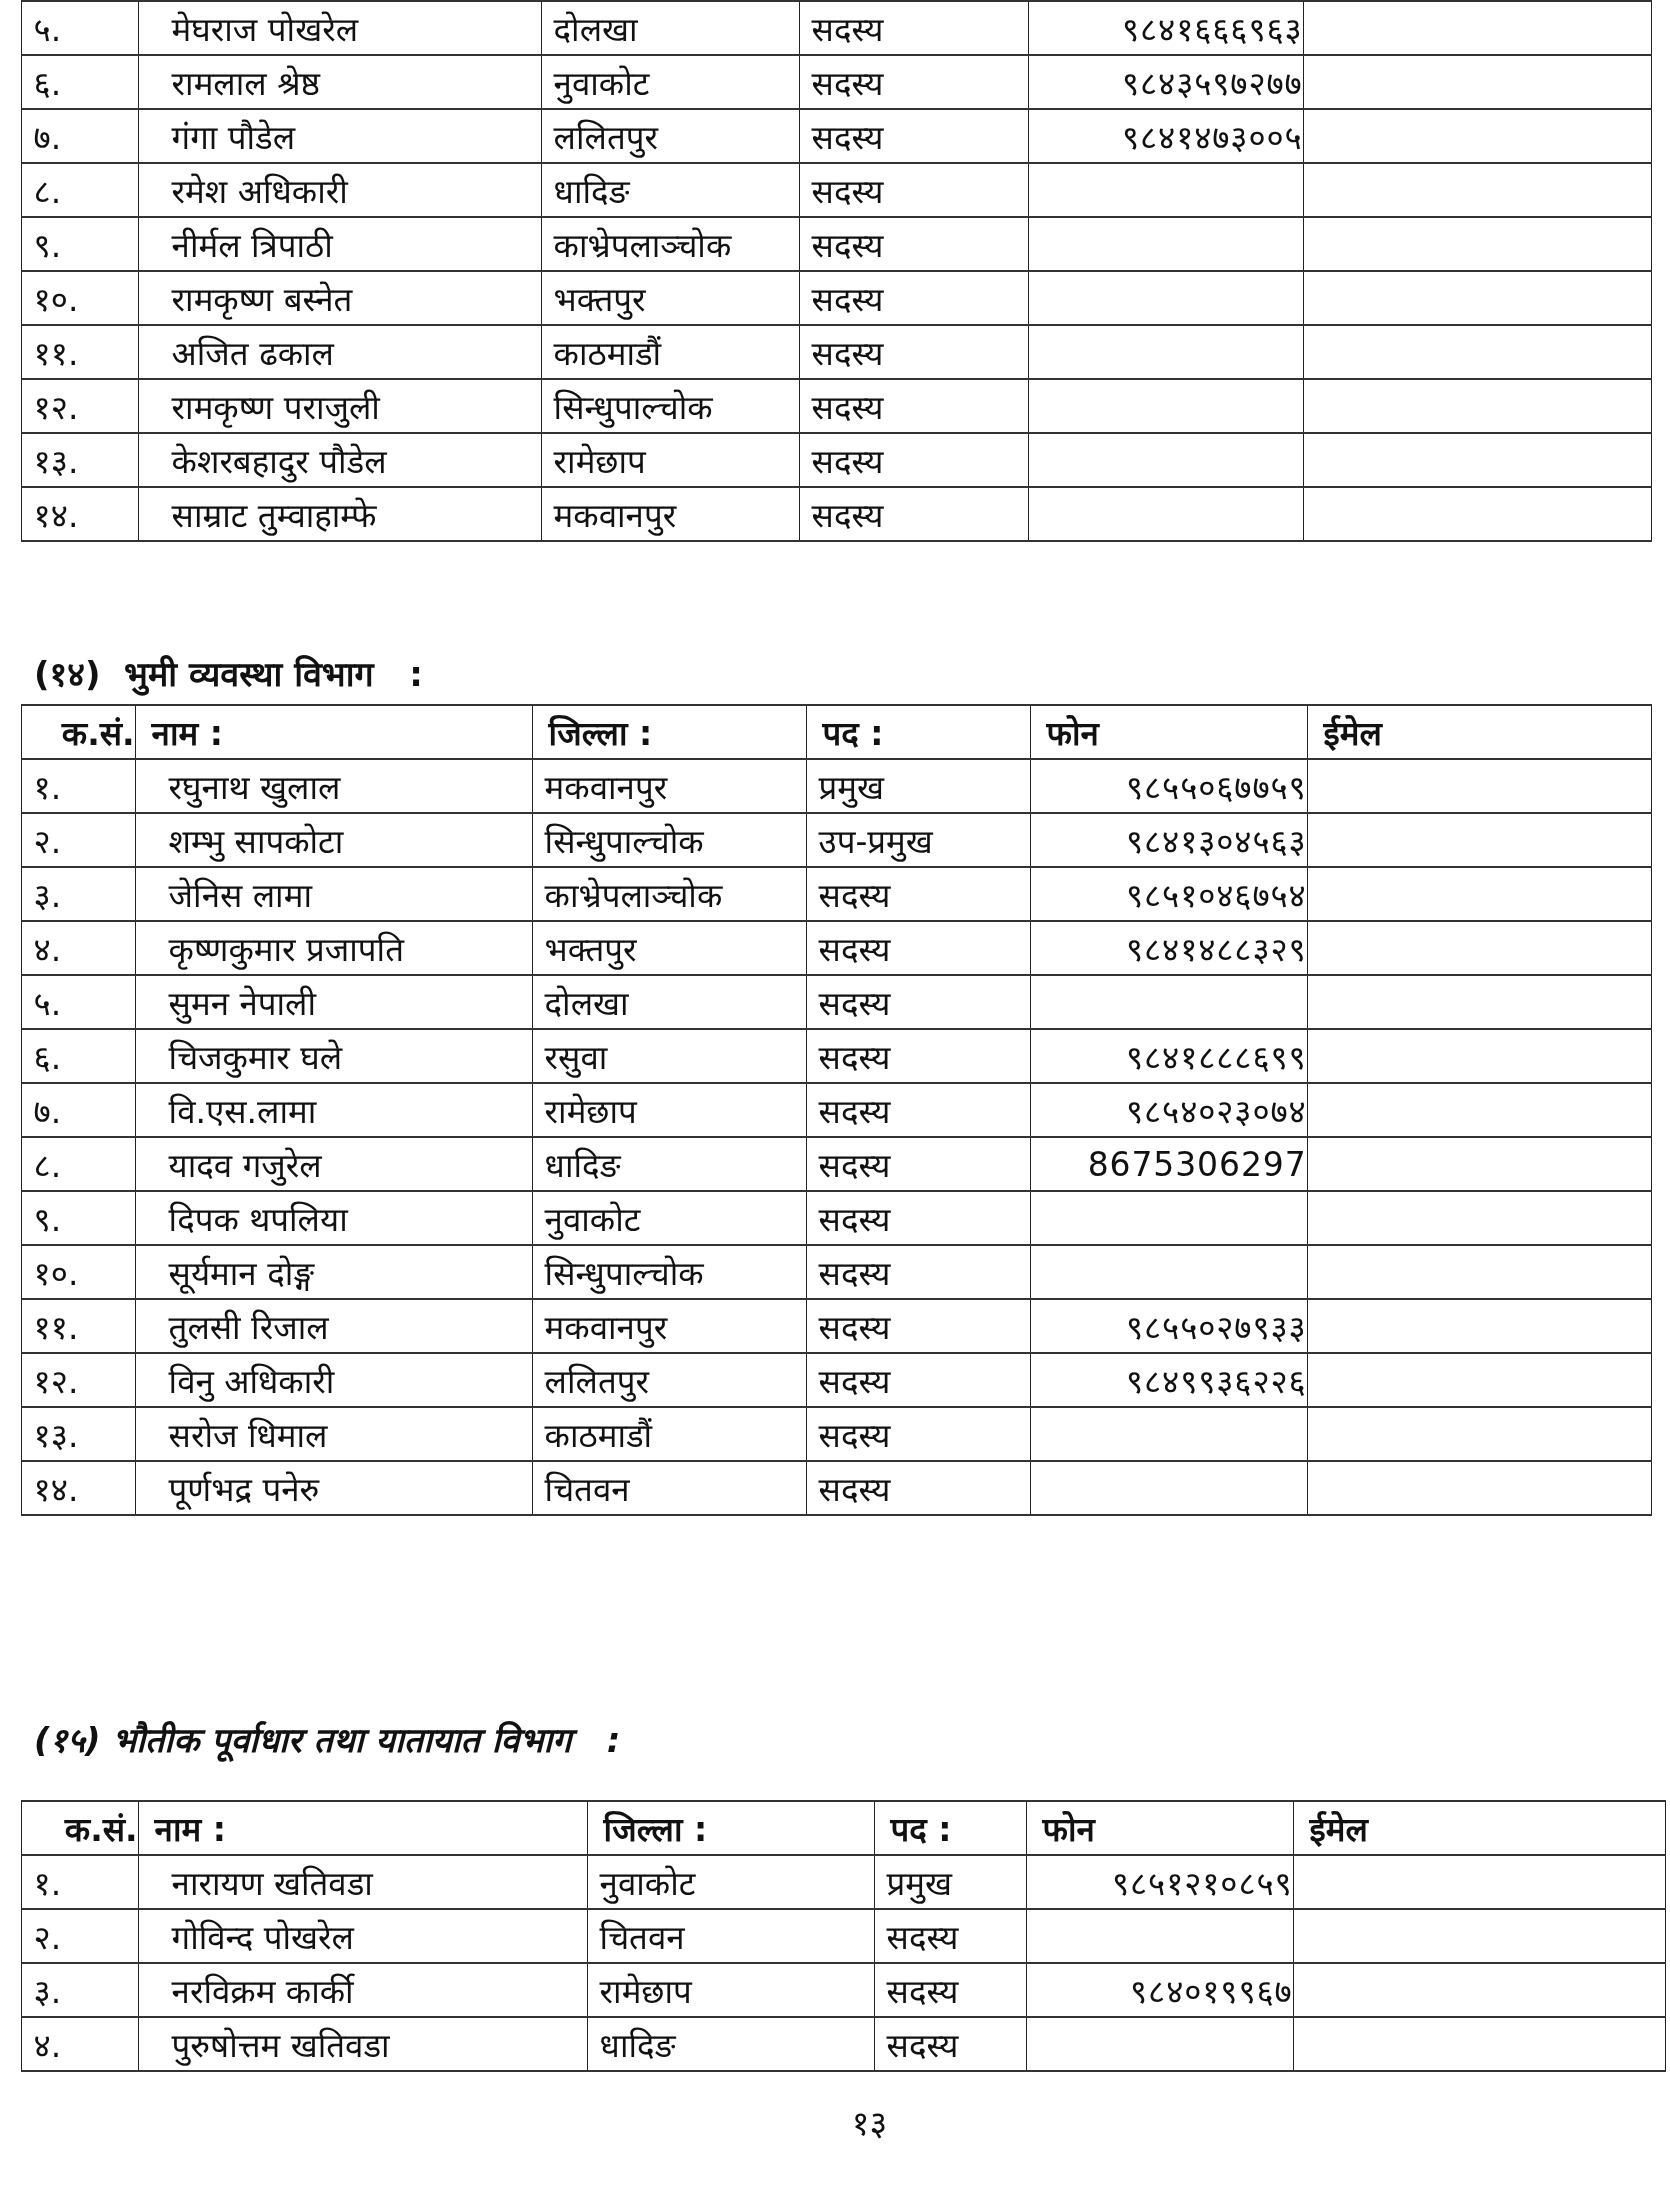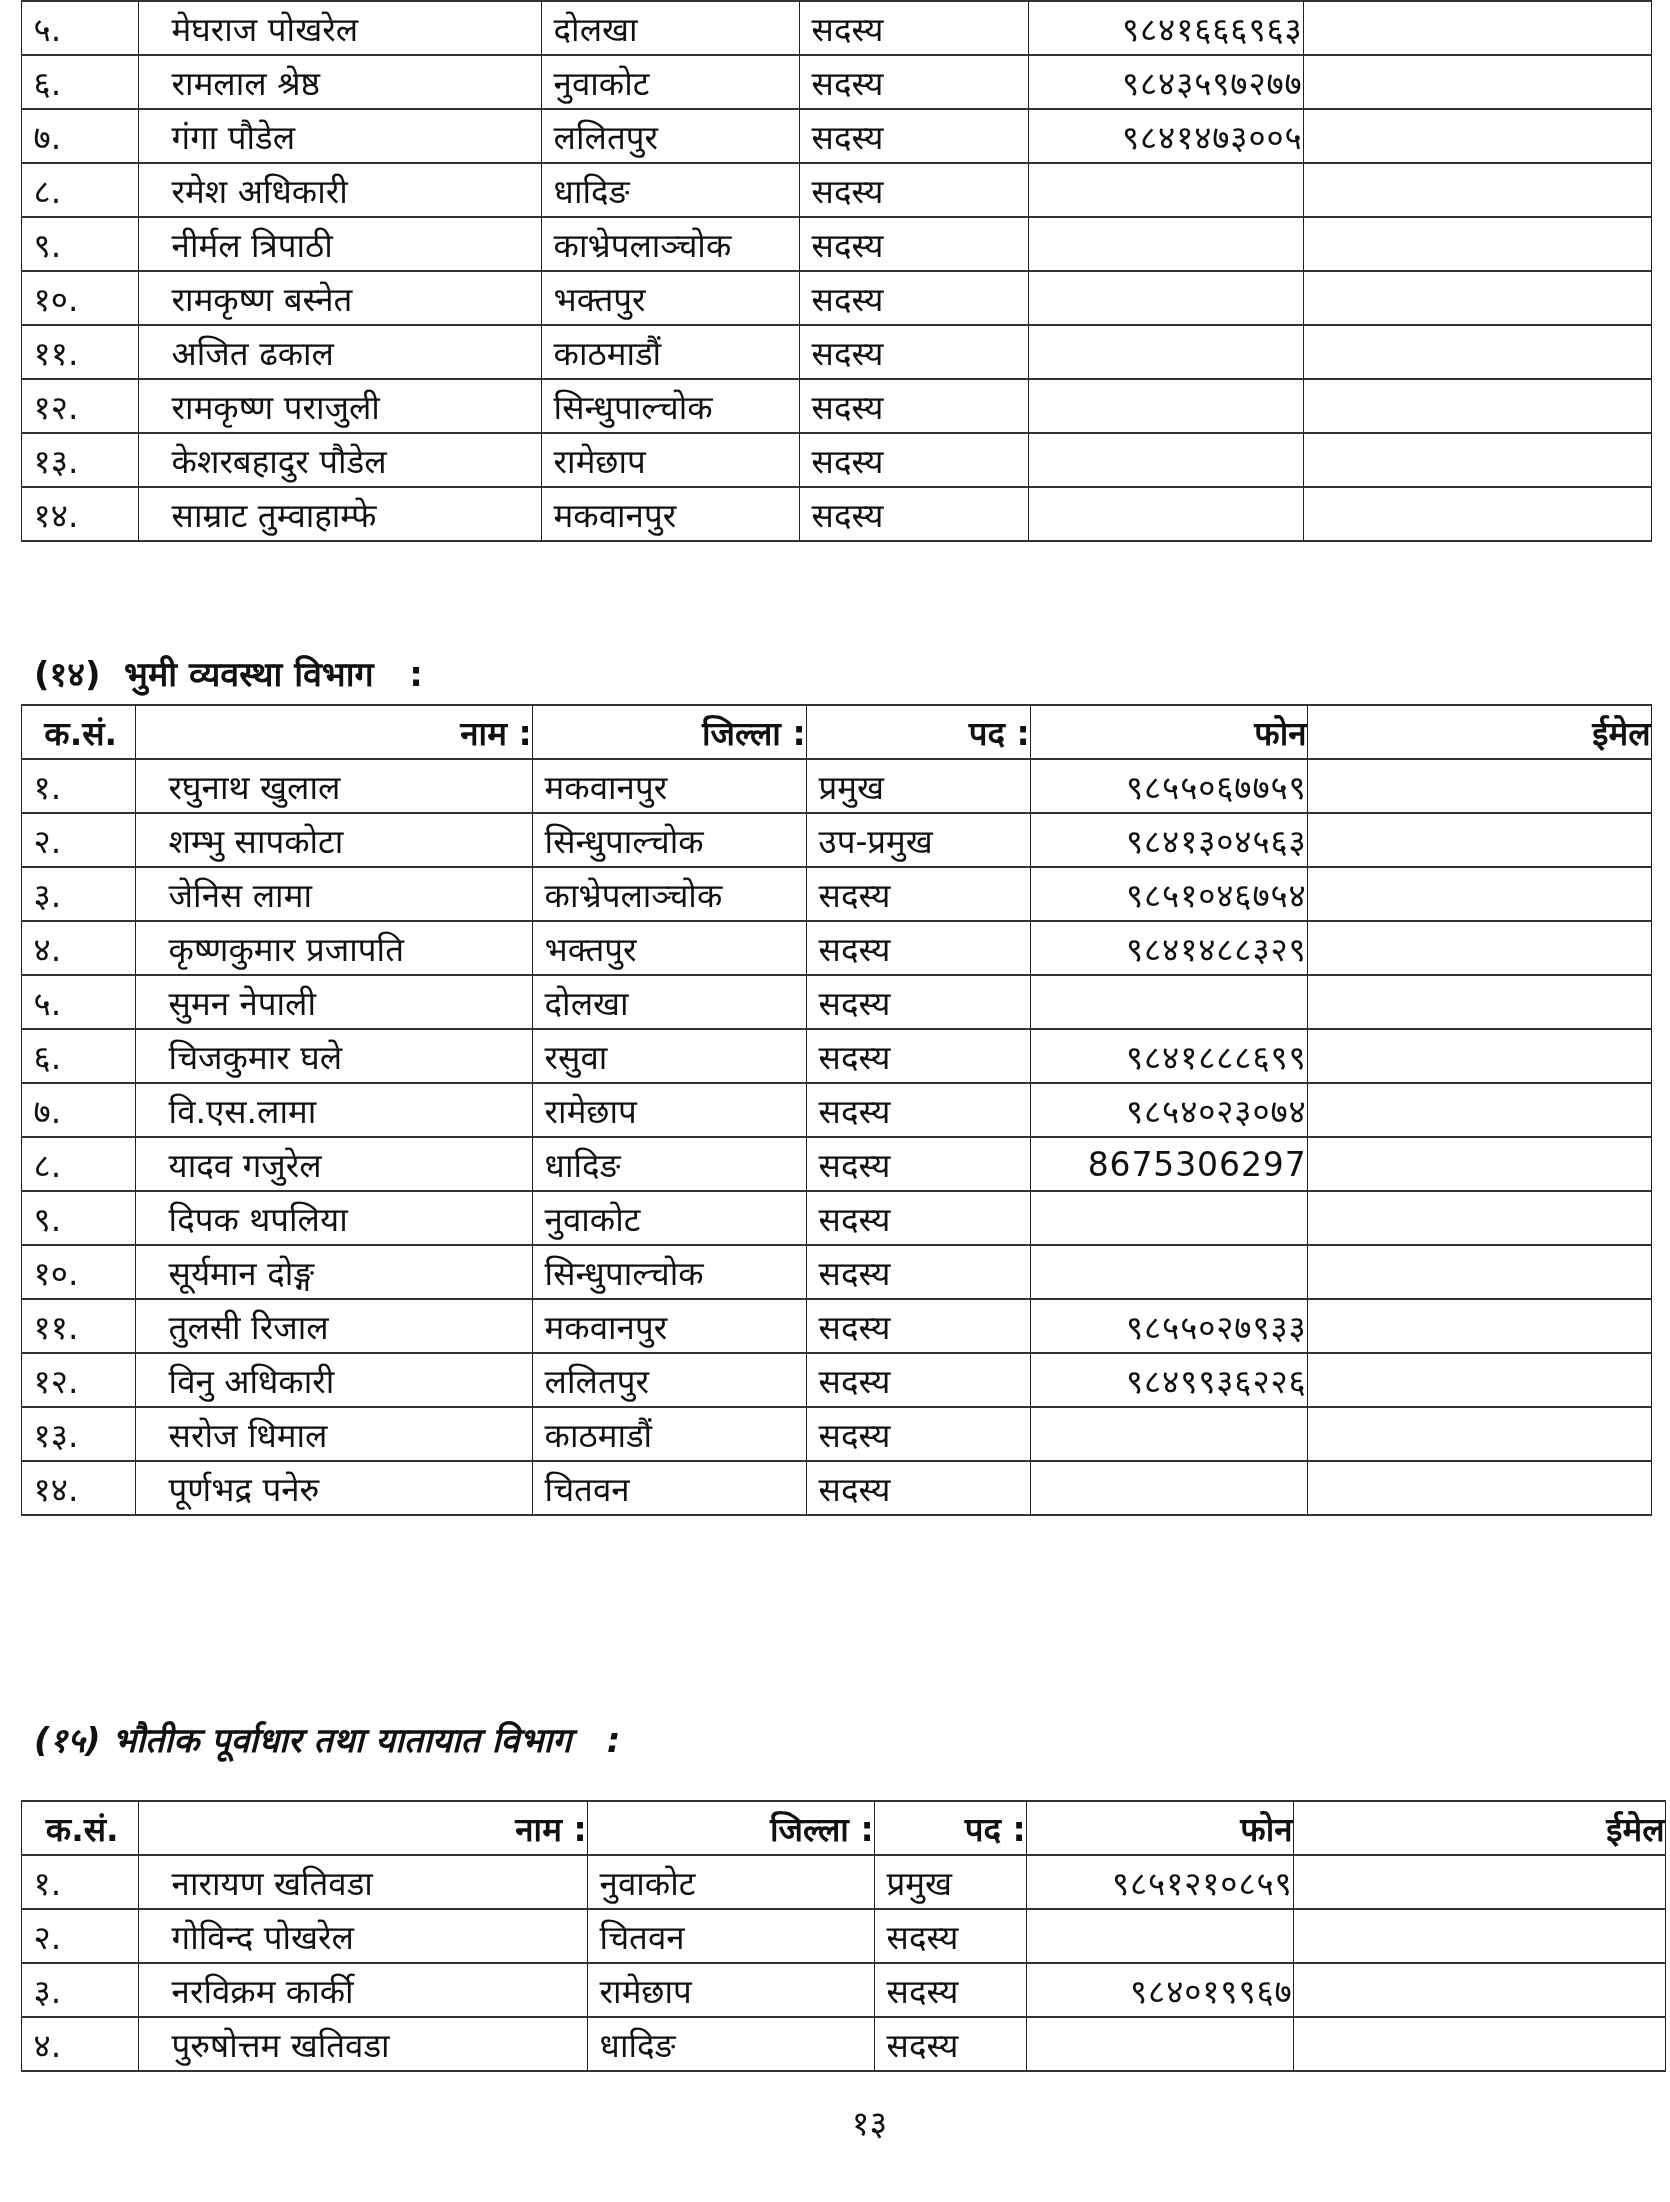--- a/index.html
+++ b/index.html
@@ -10,22 +10,22 @@
     table.roster {
       position: absolute; left: 20.6px; border-collapse: collapse;
       table-layout: fixed; font-size: 33px;
     }
     table.roster td, table.roster th {
       border-left: 1.7px solid #222; border-right: 1.7px solid #222;
       border-top: 2.6px solid #333; border-bottom: 2.6px solid #333;
       padding: 0 0 0 12px; text-align: left; vertical-align: middle;
       white-space: nowrap; overflow: hidden; font-weight: normal;
     }
-    table.roster th { font-weight: bold; text-align: right; padding-left: 8px; }
-    table.roster th.sn { text-align: center; padding-left: 5.2px; margin-left: 44px; }
+    table.roster th { font-weight: bold; text-align: left; padding-left: 16px; }
+    table.roster th.sn { text-align: right; padding-left: 5.2px; margin-left: 44px; }
     table.roster td.sn { padding-left: 12px; }
     table.roster td.name { padding-left: 33px; }
     table.roster td.phone { padding-left: 24px; letter-spacing: 0.9px; text-align: right; }
     .section-title {
       position: absolute; left: 34px; font-size: 34px; font-weight: bold;
       white-space: pre;
     }
     .page-number {
       position: absolute; left: 0; width: 1671px; text-align: center;
       top: 2099px; font-size: 34px; margin-left: 34px;

